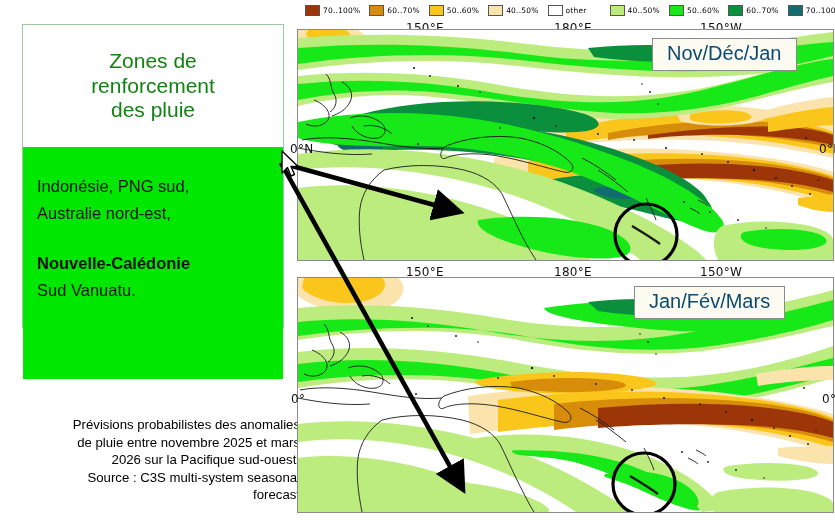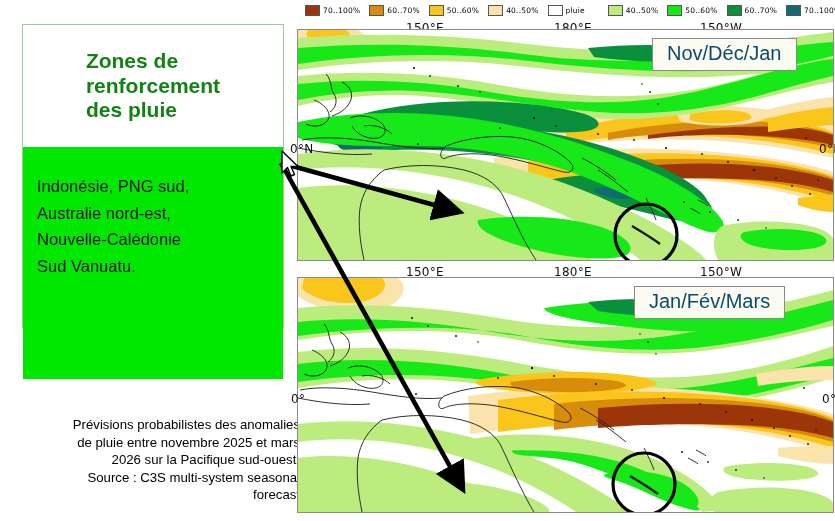--- a/index.html
+++ b/index.html
@@ -58,40 +58,41 @@
     border: 1px solid #9ec89e;
     box-sizing: border-box;
     background: #ffffff;
   }
   #callout-title {
     height: 122px;
     background: #ffffff;
     display: flex;
     align-items: center;
     justify-content: center;
+    text-align: center;
     color: #128212;
-    font-weight: bold;
+    font-weight: normal;
     font-size: 21px;
     line-height: 1.18;
     padding: 0 14px;
     box-sizing: border-box;
   }
   #callout-body {
     height: 232px;
     background: #00e800;
     padding: 26px 0 0 14px;
     box-sizing: border-box;
   }
   .callout-line {
     color: #111;
     font-size: 16.5px;
     line-height: 1.62;
     white-space: nowrap;
   }
-  .callout-line.bold { font-weight: normal; }
+  .callout-line.bold { font-weight: bold; margin-top: 24px; }
 
   
   #caption {
     position: absolute;
     left: 4px;
     top: 416px;
     width: 296px;
     text-align: right;
     font-size: 13.2px;
     line-height: 1.33;
@@ -152,21 +153,21 @@
   <div class="legend-item">
     <span class="legend-swatch" style="background:#fbc61c"></span>
     <span class="legend-label">50..60%</span>
   </div>
   <div class="legend-item">
     <span class="legend-swatch" style="background:#fbe3ac"></span>
     <span class="legend-label">40..50%</span>
   </div>
   <div class="legend-item">
     <span class="legend-swatch" style="background:#ffffff"></span>
-    <span class="legend-label">pluie</span>
+    <span class="legend-label">other</span>
   </div>
   <span class="legend-gap"></span>
   <div class="legend-item">
     <span class="legend-swatch" style="background:#bdec7e"></span>
     <span class="legend-label">40..50%</span>
   </div>
   <div class="legend-item">
     <span class="legend-swatch" style="background:#17e817"></span>
     <span class="legend-label">50..60%</span>
   </div>

